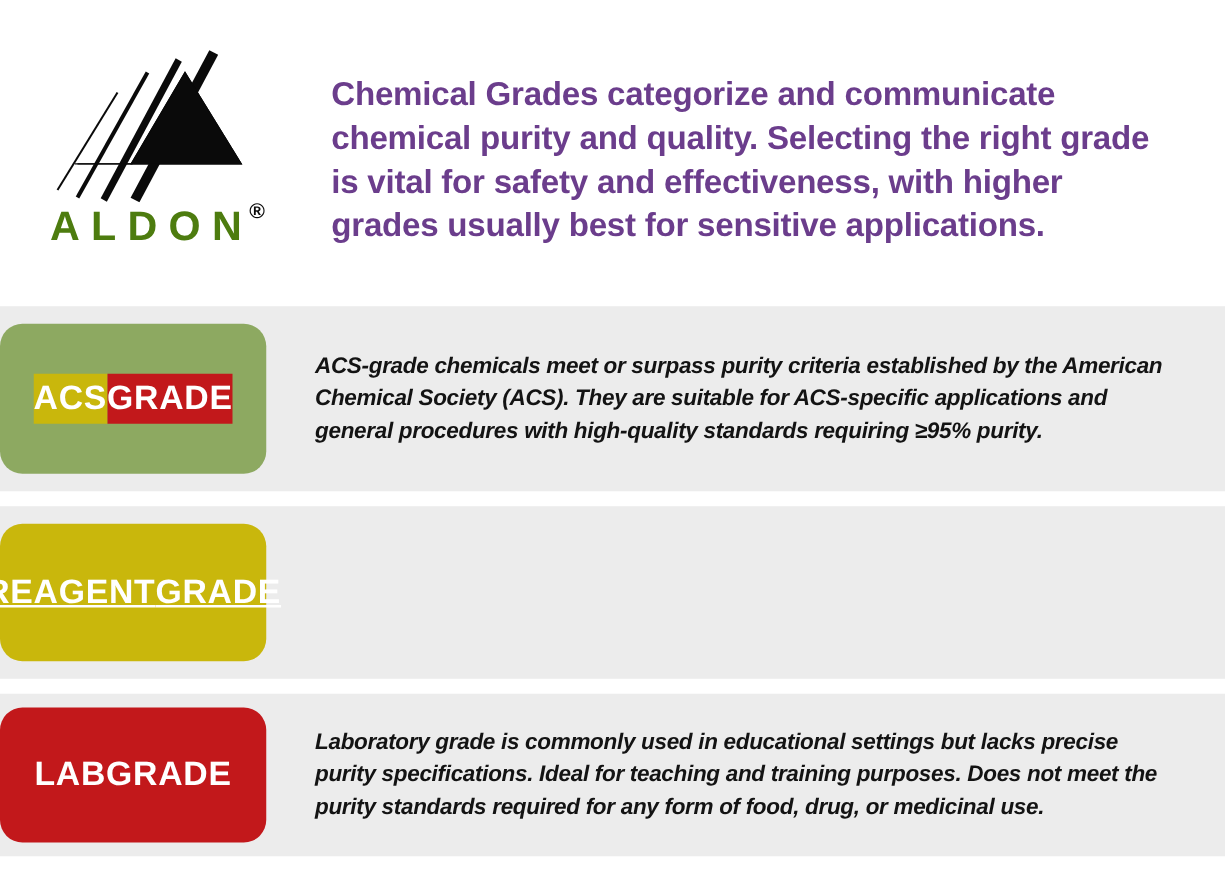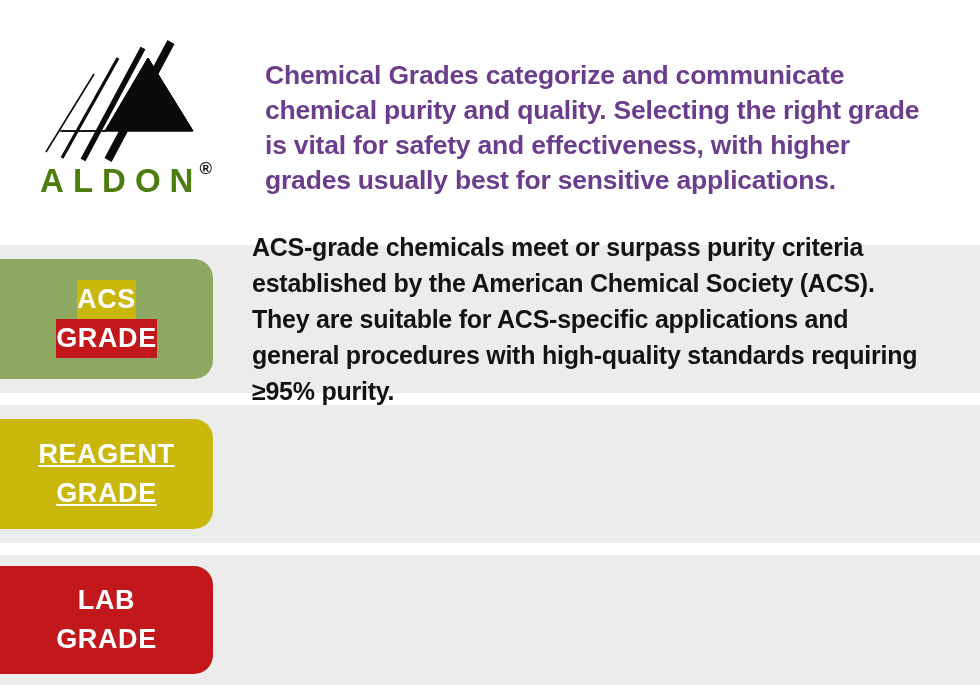--- a/index.html
+++ b/index.html
@@ -118,25 +118,26 @@
   .grade-row.row-2 { top: 555px;  height: 130px; }
 
   .badge {
     flex: 0 0 213px;
     width: 213px;
     border-top-right-radius: 19px;
     border-bottom-right-radius: 19px;
     border-top-left-radius: 0;
     border-bottom-left-radius: 0;
     display: flex;
-    flex-direction: column;
+    flex-direction: row;
     align-items: center;
     justify-content: center;
     box-sizing: border-box;
     color: #ffffff;
+    border-radius: 18px;
   }
 
   .grade-row.row-0 .badge { height: 120px; }
   .grade-row.row-1 .badge { height: 110px; text-decoration: underline; }
   .grade-row.row-2 .badge { height: 108px; }
 
   .badge-line {
     font-family: "Liberation Sans", sans-serif;
     font-weight: bold;
     font-size: 27px;
@@ -149,25 +150,26 @@
 
   .grade-desc {
     flex: 1 1 auto;
     padding: 0 44px 0 39px;
     box-sizing: border-box;
   }
 
   .grade-desc-text {
     font-family: "Liberation Sans", sans-serif;
     font-weight: bold;
-    font-size: 25px;
+    font-size: 18px;
     line-height: 1.44;
     color: #131313;
     letter-spacing: -0.25px;
     margin: 0;
+    font-style: italic;
   }
 
   .gap {
     position: absolute;
     left: 0;
     width: 980px;
     background: #ffffff;
   }
 </style>
 </head>
@@ -220,15 +222,18 @@
       <span class="badge-line">REAGENT</span>
       <span class="badge-line">GRADE</span>
     </div>
   </div>
 
   <div class="grade-row row-2" style="background: rgb(236, 236, 236);">
     <div class="badge" style="background:#c2181b;">
       <span class="badge-line">LAB</span>
       <span class="badge-line">GRADE</span>
     </div>
+    <div class="grade-desc">
+      <p class="grade-desc-text">Laboratory grade is commonly used in educational settings but lacks precise purity specifications. Ideal for teaching and training purposes. Does not meet the purity standards required for any form of food, drug, or medicinal use.</p>
+    </div>
   </div>
 
 </div>
 
 </body></html>

